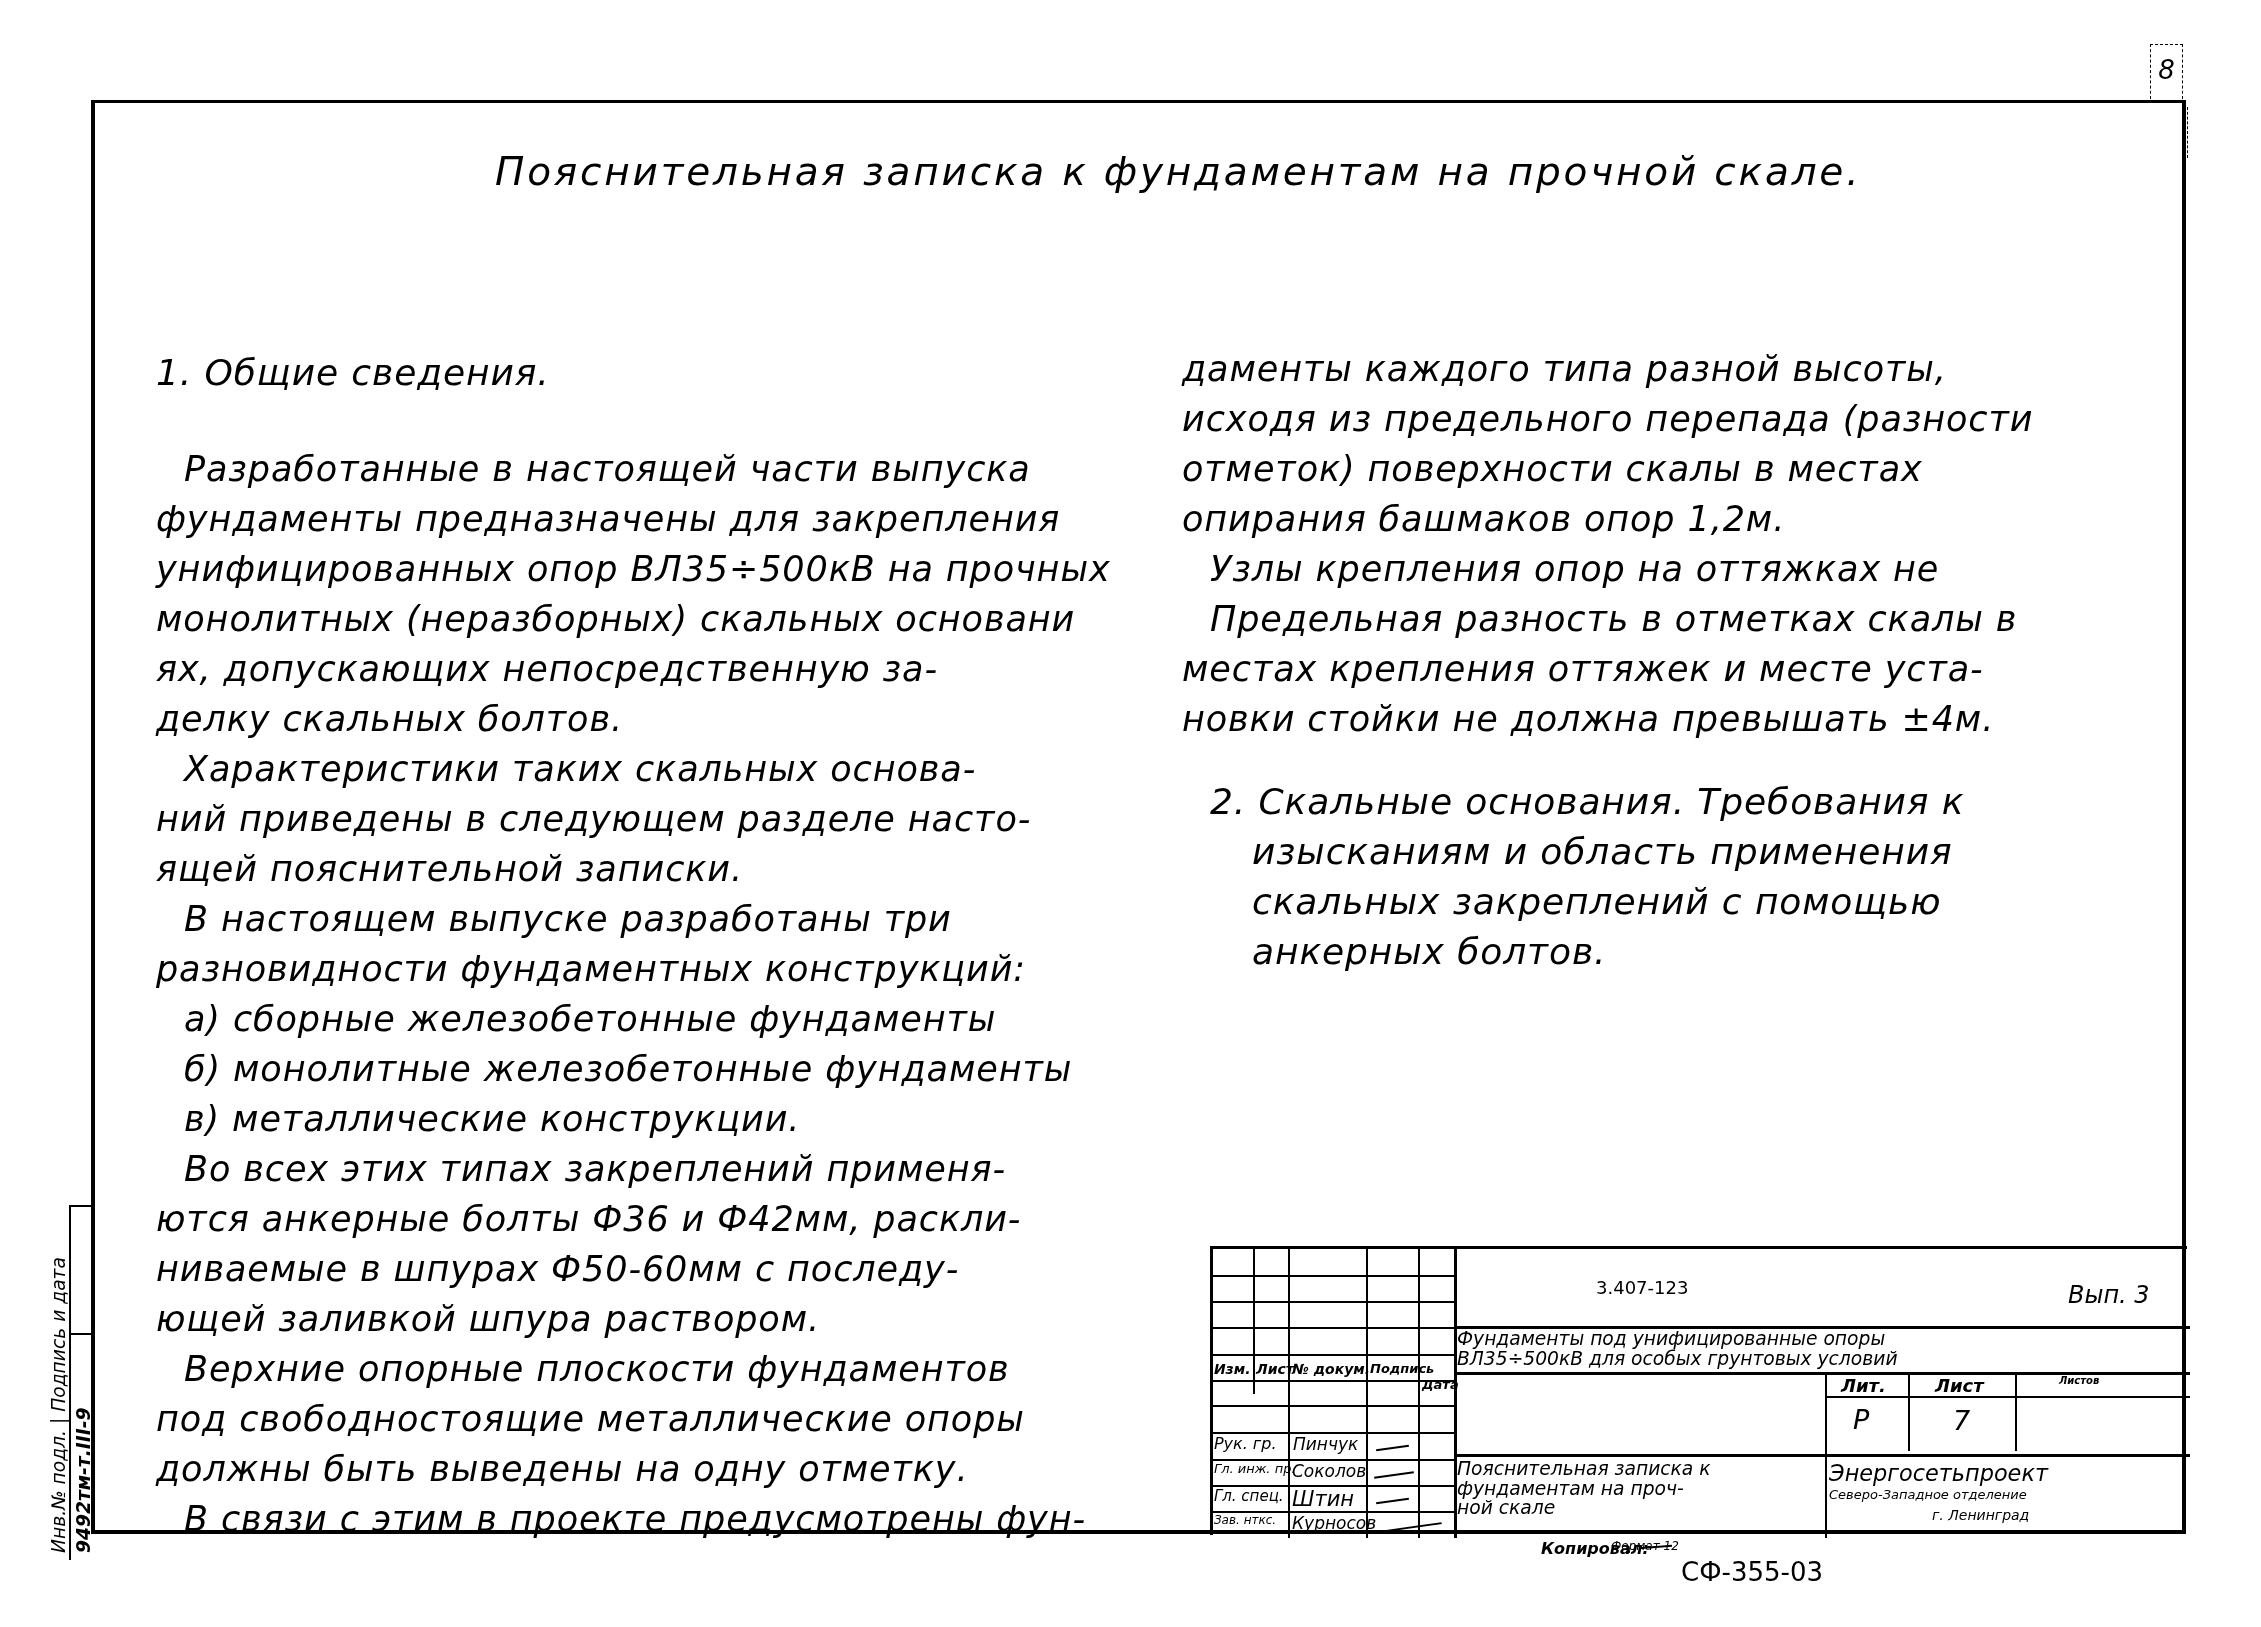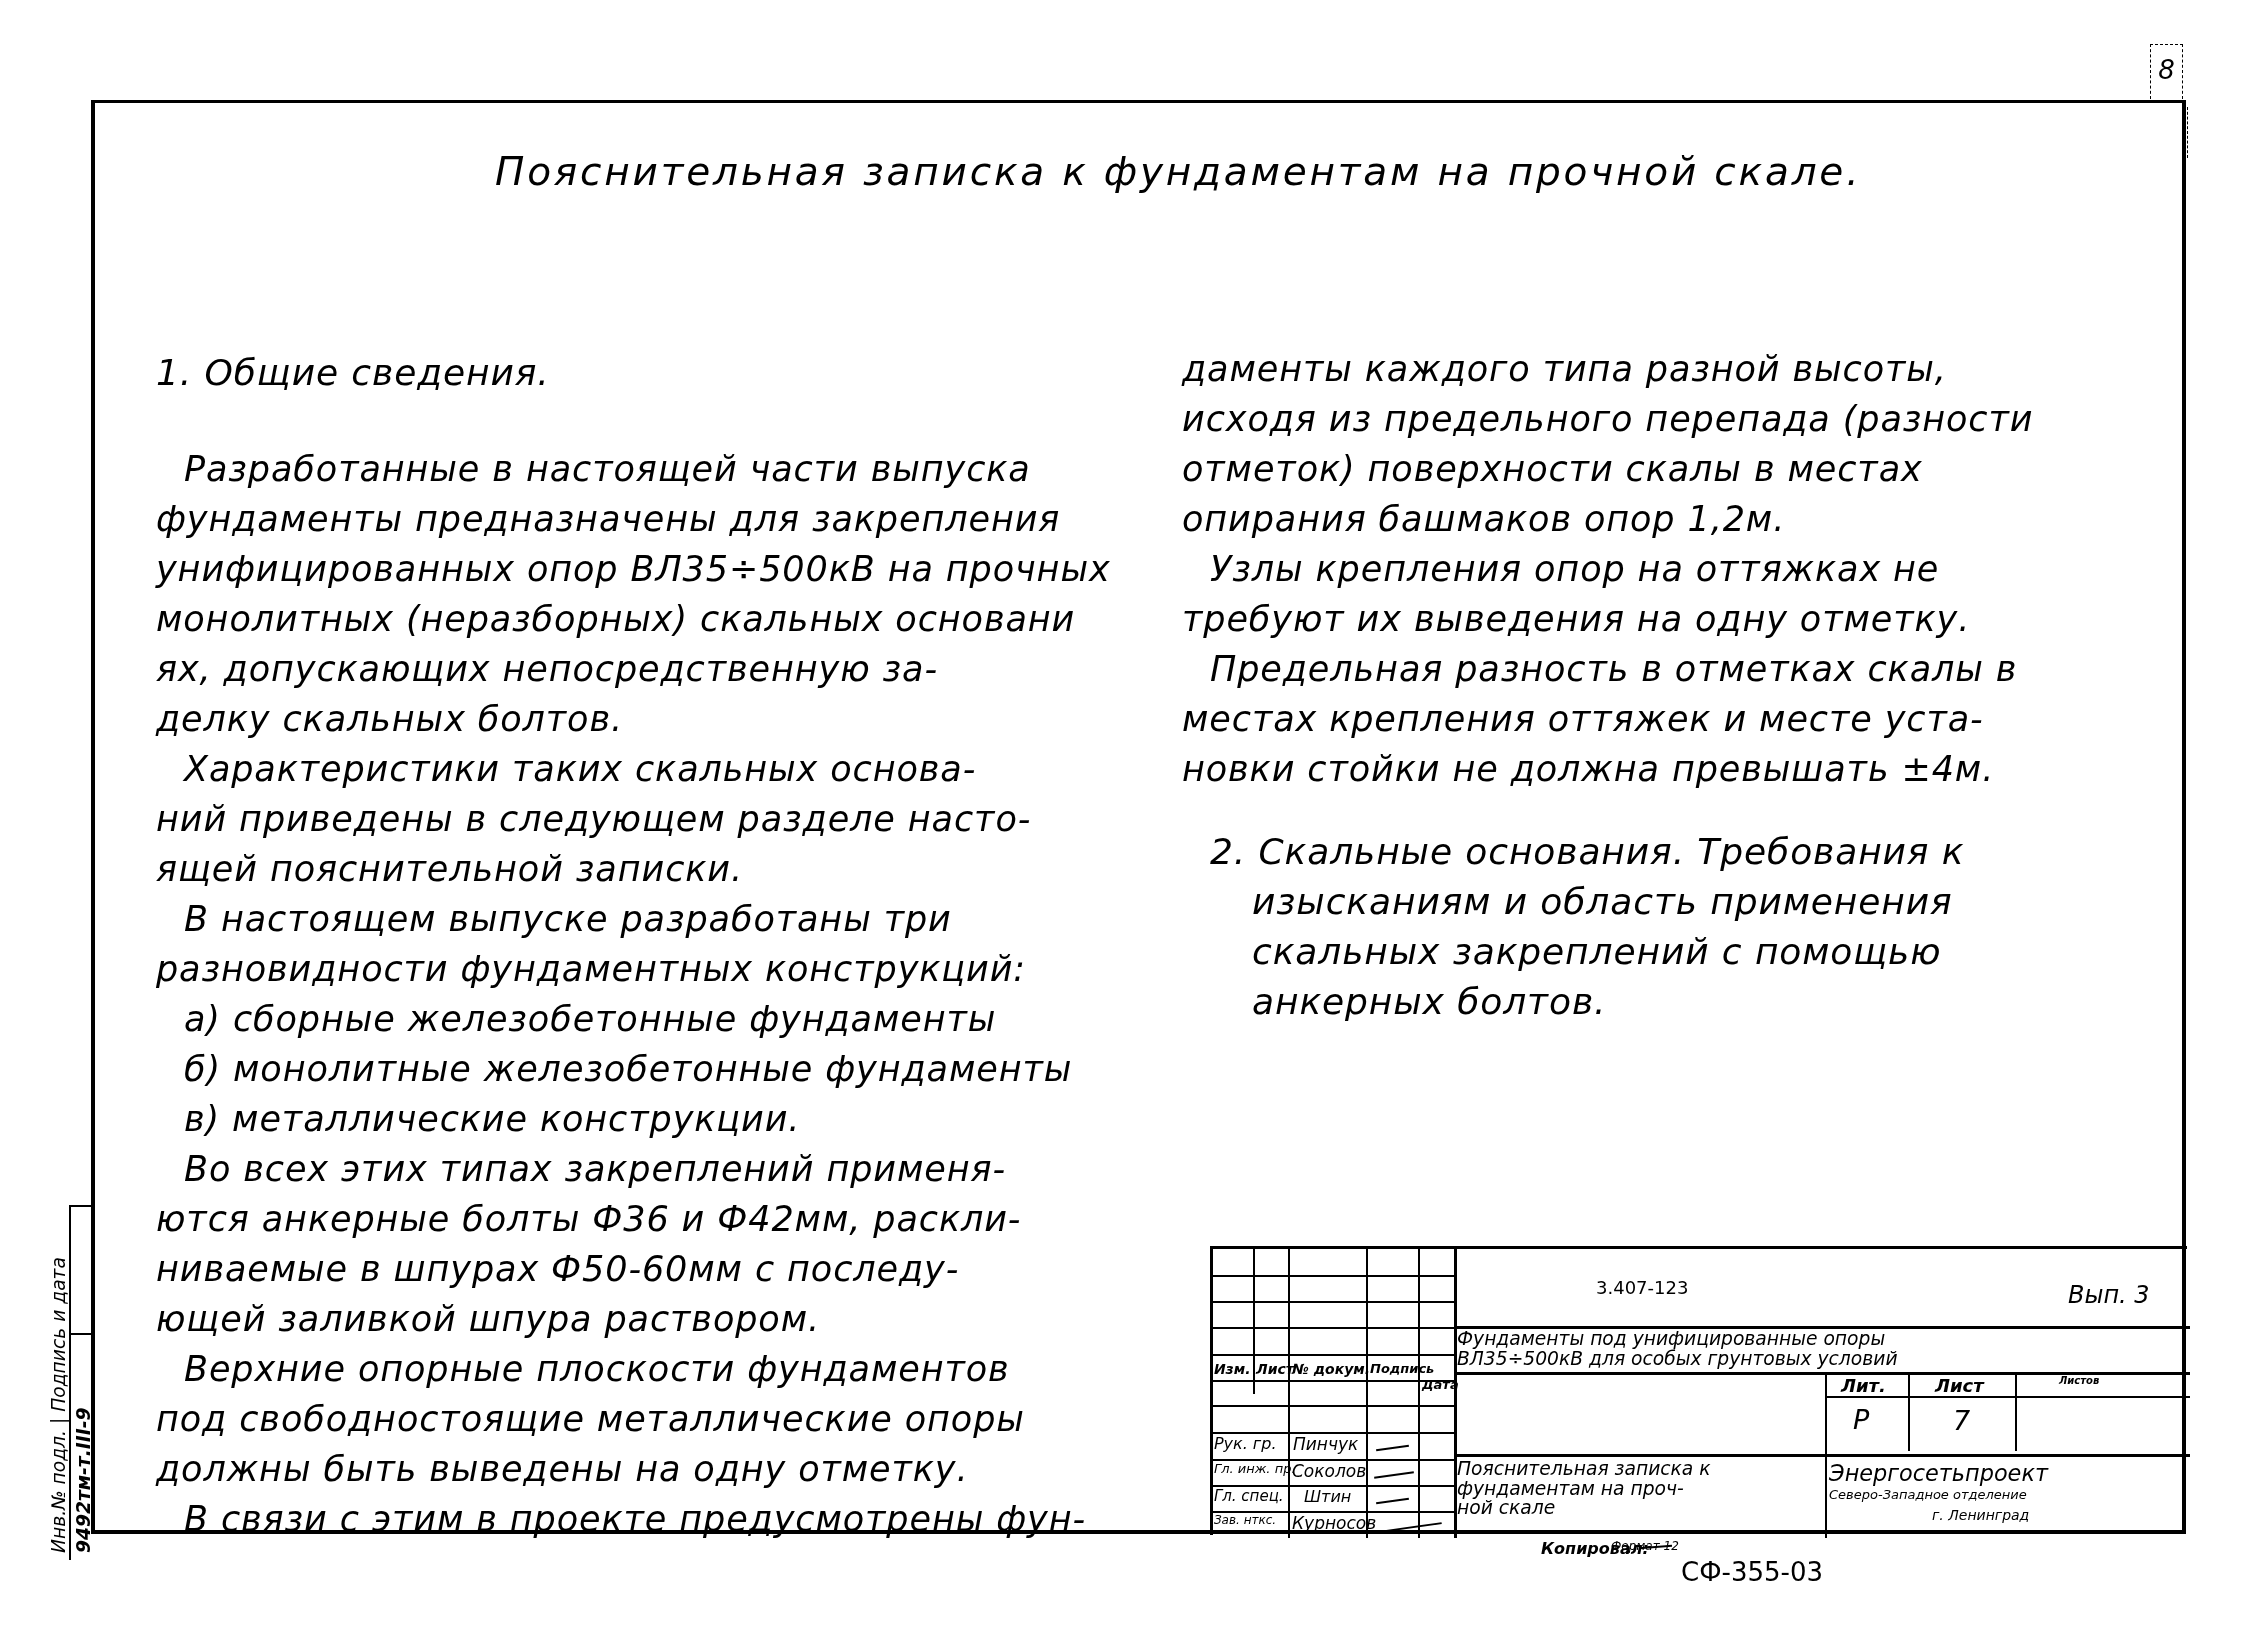--- a/index.html
+++ b/index.html
@@ -70,21 +70,20 @@
     </div>
 </div>
 
 <div class="col hand rightcol">
   <div id="right-lines-before">
       <div class="line">даменты каждого типа разной высоты,</div>
       <div class="line">исходя из предельного перепада (разности</div>
       <div class="line">отметок) поверхности скалы в местах</div>
       <div class="line">опирания башмаков опор 1,2м.</div>
       <div class="line ind">Узлы крепления опор на оттяжках не</div>
-      <div class="line">требуют их выведения на одну отметку.</div>
       <div class="line ind">Предельная разность в отметках скалы в</div>
       <div class="line">местах крепления оттяжек и месте уста-</div>
       <div class="line">новки стойки не должна превышать ±4м.</div>
     </div>
   <div style="height:33px;"></div>
   <div id="right-heading" class="heading">
       <div class="line ind">2. Скальные основания. Требования к</div>
       <div class="line ind2">изысканиям и область применения</div>
       <div class="line ind2">скальных закреплений с помощью</div>
       <div class="line ind2">анкерных болтов.</div>
@@ -126,21 +125,21 @@
   <div class="t" style="left:43px;top:112px;font-size:14px;font-weight:bold;">Лист</div>
   <div class="t" style="left:79px;top:112px;font-size:14px;font-weight:bold;">№ докум.</div>
   <div class="t" style="left:157px;top:112px;font-size:13px;font-weight:bold;">Подпись</div>
   <div class="t" style="left:209px;top:112px;font-size:13px;font-weight:bold;margin-top:16px;">Дата</div>
 
   <div class="t" style="left:0.9px;top:185px;font-size:16px;">Рук. гр.</div>
   <div class="t" style="left:80px;top:185px;font-size:17px;">Пинчук</div>
   <div class="t" style="left:0.9px;top:212px;font-size:13px;">Гл. инж. пр.</div>
   <div class="t" style="left:79px;top:212px;font-size:17px;">Соколов</div>
   <div class="t" style="left:0.9px;top:238px;font-size:15px;">Гл. спец.</div>
-  <div class="t" style="left:91px;top:238px;font-size:16px;">Штин</div>
+  <div class="t" style="left:79px;top:238px;font-size:21px;">Штин</div>
   <div class="t" style="left:0.9px;top:264px;font-size:12px;">Зав. нткс.</div>
   <div class="t" style="left:79px;top:264px;font-size:17px;">Курносов</div>
 
   <div class="sig" style="left:163px;top:198px;width:33px;"></div>
   <div class="sig" style="left:161px;top:225px;width:40px;"></div>
   <div class="sig" style="left:163px;top:251px;width:33px;"></div>
   <div class="sig" style="left:159px;top:278px;width:70px;"></div>
 
   <div class="g" style="left:241px;top:77px;width:736px;height:2.8px;"></div>
   <div class="g" style="left:241px;top:123px;width:736px;height:2.8px;"></div>

